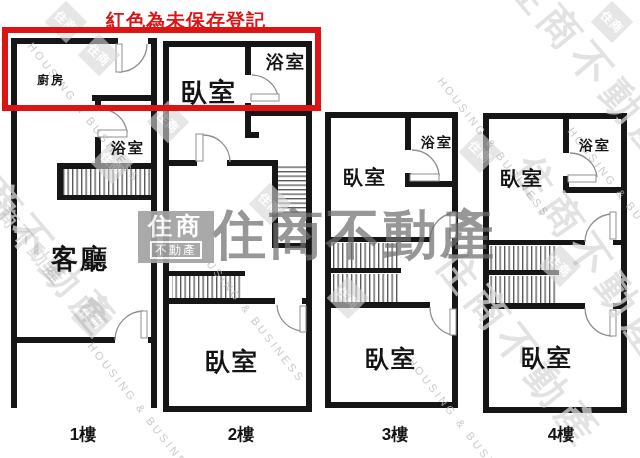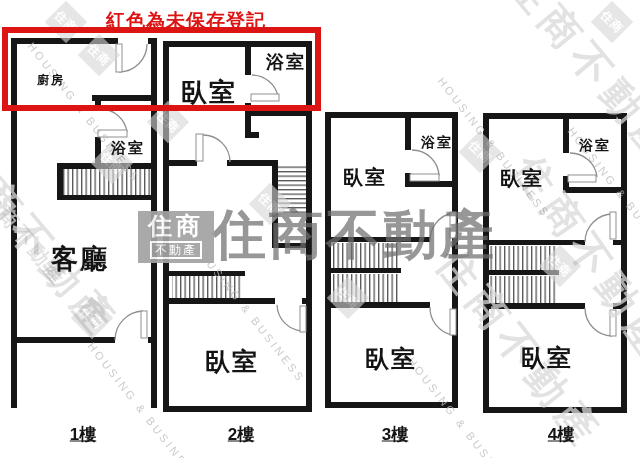--- a/index.html
+++ b/index.html
@@ -23,21 +23,21 @@
   .bed2t{left:209px;top:92px;font-size:26px;}
   .bath2{left:286px;top:62px;font-size:18px;}
   .open{left:225px;top:219px;font-size:17px;letter-spacing:1px;}
   .bed2b{left:232px;top:361px;font-size:25px;}
   .bed3t{left:365px;top:177px;font-size:20px;}
   .bath3{left:437px;top:142px;font-size:14px;}
   .bed3b{left:391px;top:359px;font-size:24px;}
   .bed4t{left:522px;top:178px;font-size:20px;}
   .bath4{left:595px;top:145px;font-size:14px;}
   .bed4b{left:547px;top:358px;font-size:24px;}
-  .flab{font-size:17px;letter-spacing:0;text-decoration:underline;}
+  .flab{font-size:17px;letter-spacing:0;}
   .f1{left:83px;top:434px;}  .f2{left:241px;top:434px;}
   .f3{left:395px;top:434px;} .f4{left:561px;top:434px;}
   
   .legend-red{
     position:absolute;left:106px;top:8px;z-index:60;
     color:#dd1414;font-size:19px;font-weight:bold;letter-spacing:1px;white-space:nowrap;
   }
   .disclaimer{
     position:absolute;left:333px;top:86px;z-index:60;
     color:#141414;font-size:18px;font-weight:bold;letter-spacing:1.5px;white-space:nowrap;

